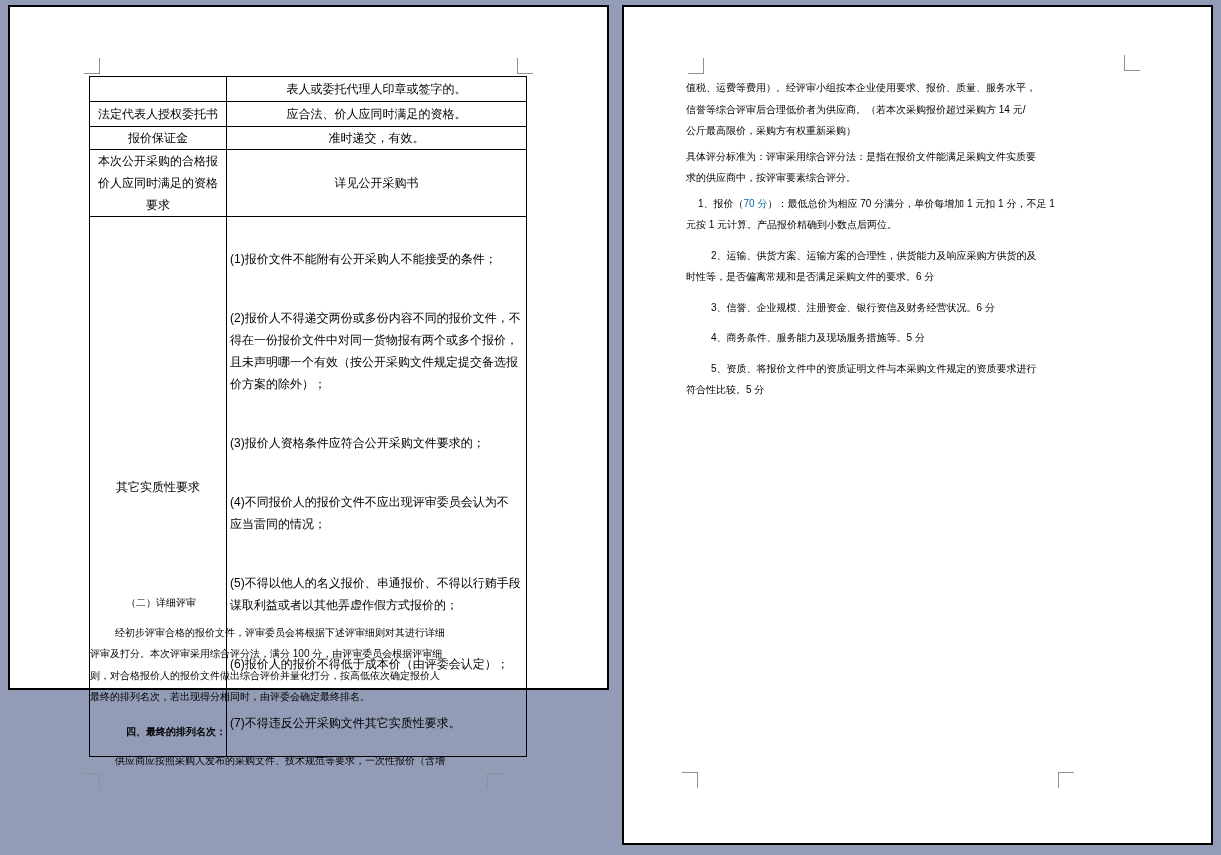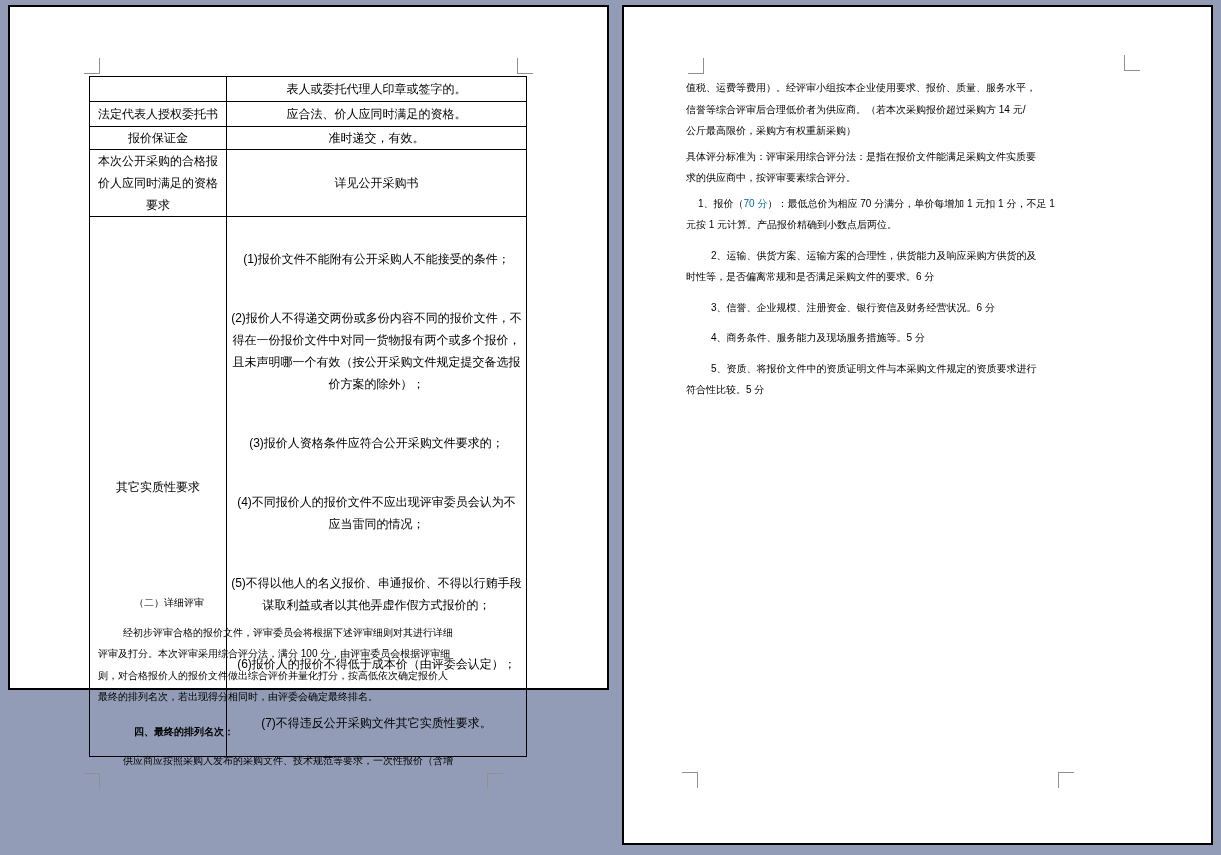--- a/index.html
+++ b/index.html
@@ -44,34 +44,34 @@
   }
   tr.r1 { height:25px; }
   tr.r2 { height:25px; }
   tr.r3 { height:22px; }
   tr.r4 { height:67px; }
   tr.r5 { height:365px; }
   td.items-cell { vertical-align:top; }
   td.items-cell p {
     margin:15px 0 0;
     line-height:22px;
-    text-align:center;
+    text-align:left;
     white-space:pre-line;
   }
   td.items-cell p:first-child { margin-top:9px; }
 
   .text-block {
     position:absolute;
     font-size:10px;
     line-height:21.5px;
     text-align:justify;
   }
   .text-block p { margin:0; white-space:pre-line; }
 
-  #left-text  { left:88px; top:573px; width:446px; }
+  #left-text  { left:80px; top:573px; width:446px; }
   #right-text { left:62px; top:70px;  width:460px; }
 
   .h-indent   { text-indent:36px; }
   .p-indent   { text-indent:25px; }
   .p-indent-s { text-indent:12px; }
   .bold { font-weight:bold; }
   .mt12 { margin-top:12px !important; }
   .mt13 { margin-top:13px !important; }
   .mt8  { margin-top:8px  !important; }
   .mt4  { margin-top:4px  !important; }

